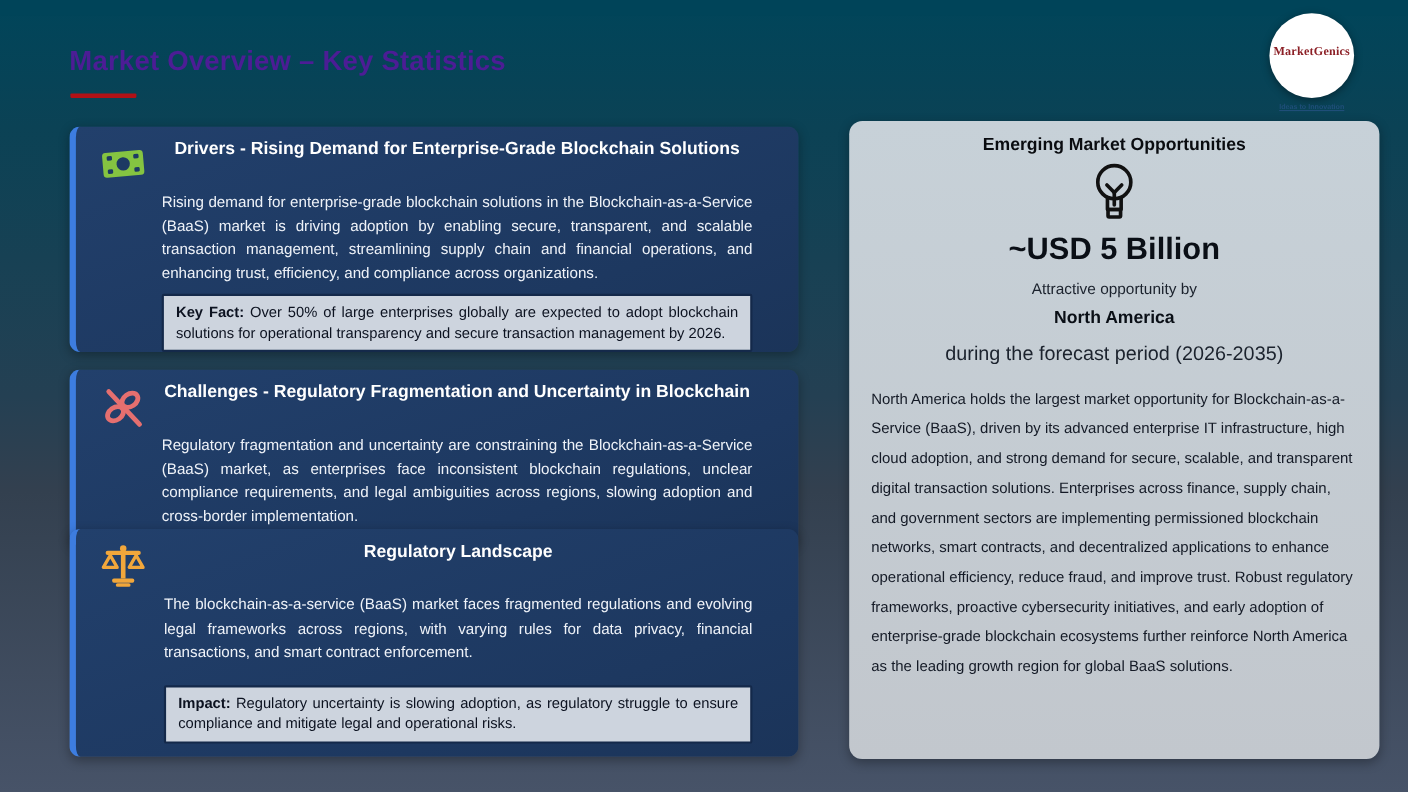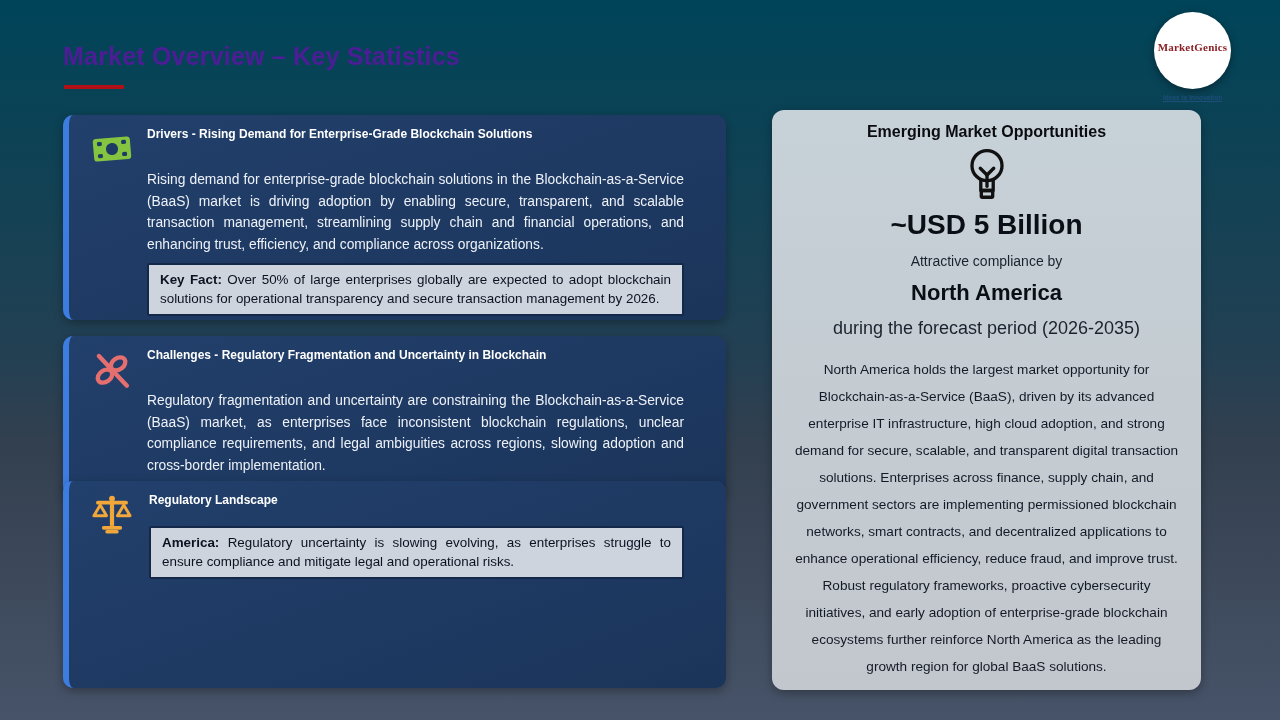--- a/index.html
+++ b/index.html
@@ -43,57 +43,57 @@
     display:flex; gap:14px;
     box-shadow:0 3px 10px rgba(0,0,0,.30);
     overflow:hidden;
   }
   .card-1 { top:115px; height:205px; }
   .card-2 { top:336px; height:160px; }
   .card-3 { top:481px; height:207px;gap:16px; }
   .card-icon { flex:0 0 42px; padding-top:4px; }
   .card-icon svg { width:42px; height:42px; }
   .card-content { flex:1 1 auto; min-width:0; }
-  .card-title { font-size:12px; font-weight:bold; color:#ffffff; margin:3px 0 7px; }
+  .card-title { font-size:16px; font-weight:bold; color:#ffffff; margin:3px 0 7px;text-align:center; }
   .card-body {
     font-size:13.8px; line-height:21.5px; color:#eef2f8;
     text-align:justify;
     margin-top:28px;
   }
   .callout {
     margin-top:8px;
     background:#cdd4de; border:2px solid #14294a; border-radius:2px;
     padding:6px 11px;
     font-size:13.4px; line-height:18.6px; color:#0c1220;
     text-align:justify;
   }
   .callout .callout-label { font-weight:bold; }
   .gap-lg { margin-top:19px; }
 
   
   .panel {
-    position:absolute; left:772px; top:110px; width:429px; height:580px;
+    position:absolute; left:772px; top:110px; width:482px; height:580px;
     background:linear-gradient(180deg,#c7d1d8 0%,#c2c7cd 100%);
     border-radius:12px;
     padding:13px 20px;
     text-align:center; color:#10151f;
     box-shadow:0 3px 10px rgba(0,0,0,.30);
     overflow:hidden;
   }
   .panel-title { font-size:16px; font-weight:bold; color:#0a0c10; }
   .panel-bulb { margin-top:6px; }
   .panel-bulb svg { width:50px; height:58px; }
   .panel-value { font-size:28px; font-weight:bold; color:#0a0f16; margin-top:0; }
   .panel-sub { font-size:14px; color:#1b222d; margin-top:12px; }
-  .panel-region { font-size:22px; font-weight:bold; color:#0a0f16; margin-top:11px; }
+  .panel-region { font-size:16px; font-weight:bold; color:#0a0f16; margin-top:11px; }
   .panel-period { font-size:18px; color:#1b222d; margin-top:12px; }
   .panel-desc {
     margin-top:17px;
     font-size:13.6px; line-height:27px; color:#141a26;
-    text-align:center;
+    text-align:left;
   }
 </style>
 </head>
 <body>
 
 <div class="top-band"></div>
 
 <h1 class="page-title">Market Overview – Key Statistics</h1>
 <div class="title-underline"></div>
 
@@ -163,37 +163,38 @@
         <rect x="17" y="42" width="16" height="4" rx="2"></rect>
       </g>
       <g fill="none" stroke="#f2a73b" stroke-width="3.5" stroke-linejoin="round">
         <path d="M11 12 L3.5 25 L18.5 25 Z"></path>
         <path d="M39 12 L31.5 25 L46.5 25 Z"></path>
       </g>
     </svg>
   </div>
   <div class="card-content">
     <h2 class="card-title">Regulatory Landscape</h2>
+    <p class="card-body">The blockchain-as-a-service (BaaS) market faces fragmented regulations and evolving legal frameworks across regions, with varying rules for data privacy, financial transactions, and smart contract enforcement.</p>
     <div class="callout gap-lg">
-      <span class="callout-label">America:</span>
-      <span>Regulatory uncertainty is slowing evolving, as enterprises struggle to ensure compliance and mitigate legal and operational risks.</span>
+      <span class="callout-label">Impact:</span>
+      <span>Regulatory uncertainty is slowing adoption, as regulatory struggle to ensure compliance and mitigate legal and operational risks.</span>
     </div>
   </div>
 </section>
 
 <aside class="panel">
   <h2 class="panel-title">Emerging Market Opportunities</h2>
   <div class="panel-bulb">
     <svg viewBox="0 0 44 56" fill="none" stroke="#111111" stroke-width="3.2" stroke-linecap="round" stroke-linejoin="round">
       <circle cx="22" cy="18" r="14.5"></circle>
       <path d="M16 31.5 L16 42 L28 42 L28 31.5"></path>
       <rect x="16.5" y="42" width="11" height="6.5" rx="1"></rect>
       <path d="M22 38 L22 27"></path>
       <path d="M22 27 L15.5 20.5"></path>
       <path d="M22 27 L28.5 20.5"></path>
     </svg>
   </div>
   <div class="panel-value">~USD 5 Billion</div>
-  <div class="panel-sub">Attractive compliance by</div>
+  <div class="panel-sub">Attractive opportunity by</div>
   <div class="panel-region">North America</div>
   <div class="panel-period">during the forecast period (2026-2035)</div>
   <p class="panel-desc">North America holds the largest market opportunity for Blockchain-as-a-Service (BaaS), driven by its advanced enterprise IT infrastructure, high cloud adoption, and strong demand for secure, scalable, and transparent digital transaction solutions. Enterprises across finance, supply chain, and government sectors are implementing permissioned blockchain networks, smart contracts, and decentralized applications to enhance operational efficiency, reduce fraud, and improve trust. Robust regulatory frameworks, proactive cybersecurity initiatives, and early adoption of enterprise-grade blockchain ecosystems further reinforce North America as the leading growth region for global BaaS solutions.</p>
 </aside>
 
 </body></html>

